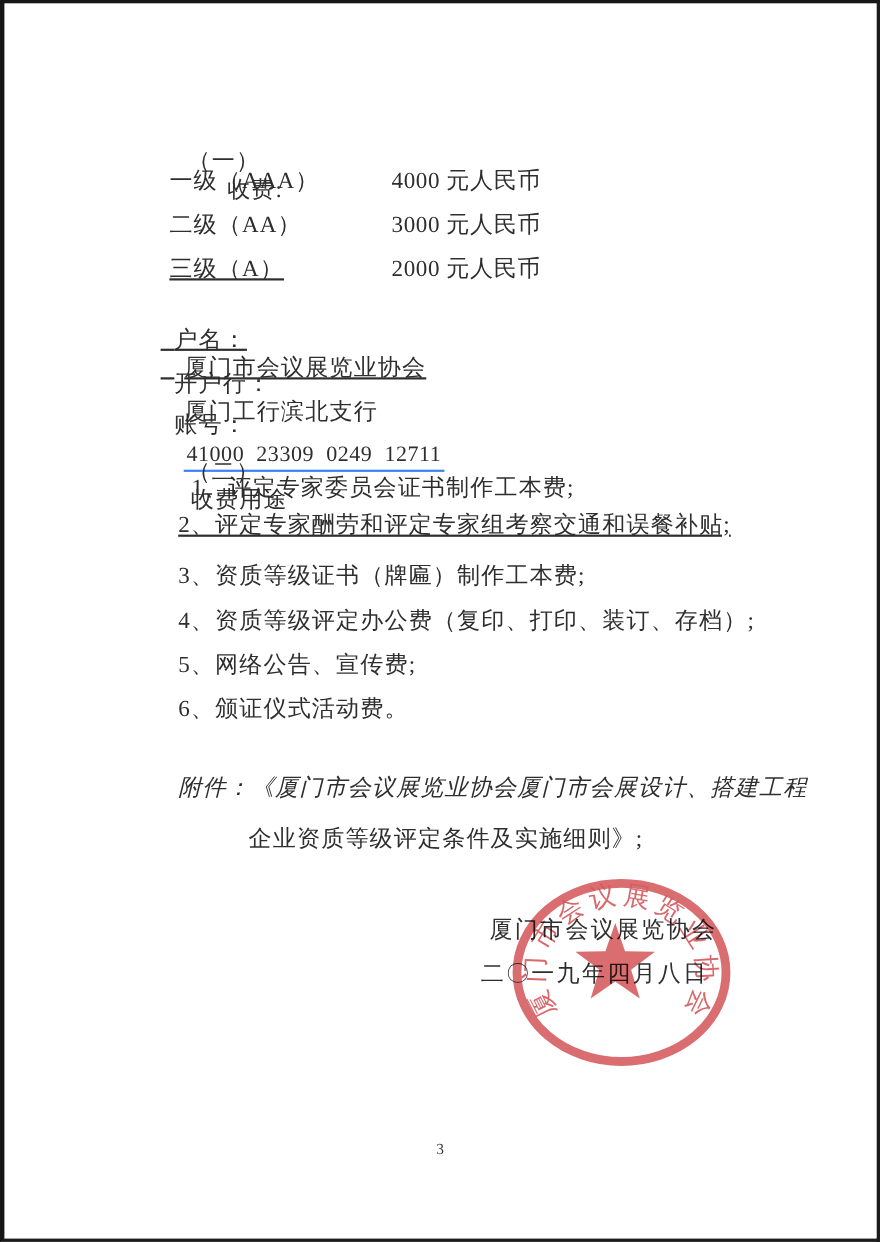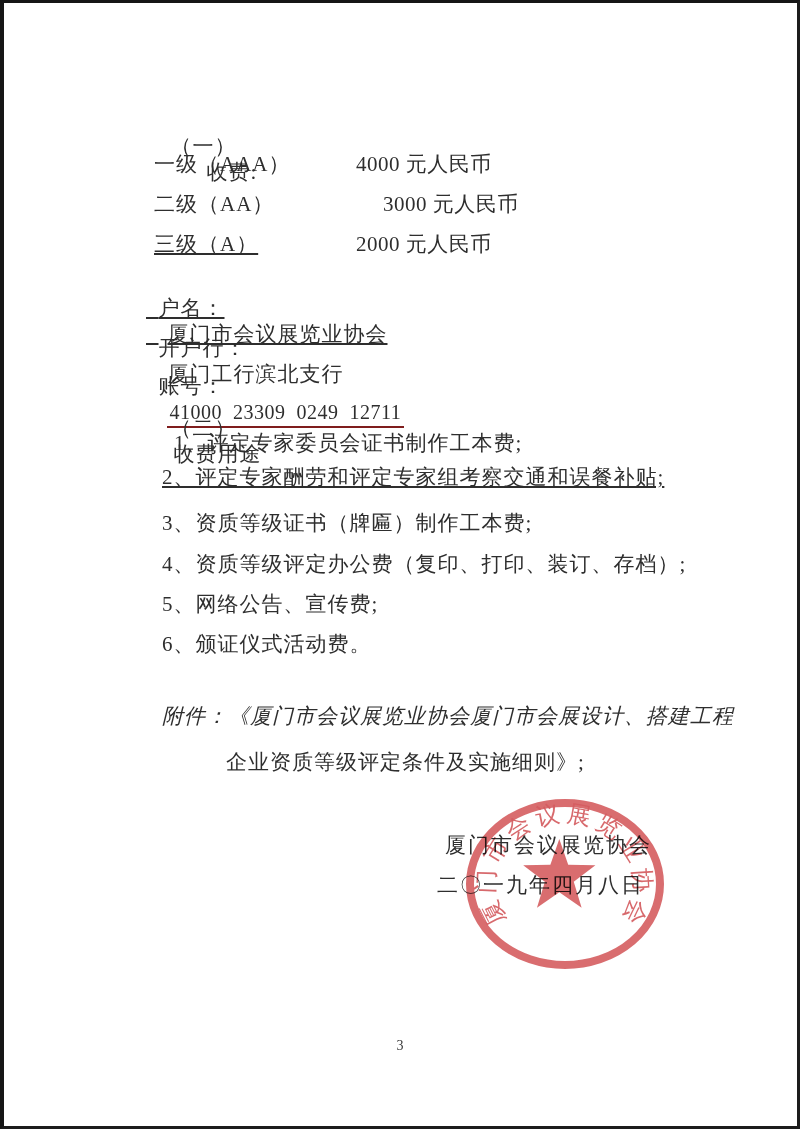--- a/index.html
+++ b/index.html
@@ -30,21 +30,21 @@
   }
   .hgap { margin-left: 36px; }   
   .sgap { margin-left: 3px; }    
   .vgap { margin-left: 9px; }    
   .fee-row { position: absolute; left: 0; width: 100%; height: 26px; }
   .fee-level { position: absolute; left: 154px; }
   .fee-price { position: absolute; left: 356px; letter-spacing: 0.5px; }
   .acct-number {
     font-size: 20px;
     letter-spacing: 0.5px;
-    border-bottom: 2px solid #7f1d1d;
+    border-bottom: 2px solid #3b82f6;
     padding: 0 3px 3px 3px;
     margin-left: 8px;
   }
   .signature { letter-spacing: 2px; text-align: center; }
   .page-number {
     position: absolute;
     left: 50%; top: 1038px;
     transform: translateX(-50%);
     font-size: 14px;
     color: #3a3a3a;
@@ -68,21 +68,21 @@
   <span>（一）</span>
   <span class="hgap">收费:</span>
 </div>
 
 <div class="fee-row" style="top:151px;">
   <span class="line fee-level" style="top:0;">一级（AAA）</span>
   <span class="line fee-price" style="top:0;">4000 元人民币</span>
 </div>
 <div class="fee-row" style="top:191px;">
   <span class="line fee-level" style="top:0;text-align:right;">二级（AA）</span>
-  <span class="line fee-price" style="top:0;margin-left:27px;">3000 元人民币</span>
+  <span class="line fee-price" style="top:0;">3000 元人民币</span>
 </div>
 <div class="fee-row" style="top:231px;">
   <span class="line fee-level" style="top:0;text-decoration:underline;">三级（A）</span>
   <span class="line fee-price" style="top:0;">2000 元人民币</span>
 </div>
 
 <div class="line" style="left:146px; top:269px;text-decoration:underline;">
   <span>户名：</span>
   <span class="vgap">厦门市会议展览业协会</span>
 </div>

